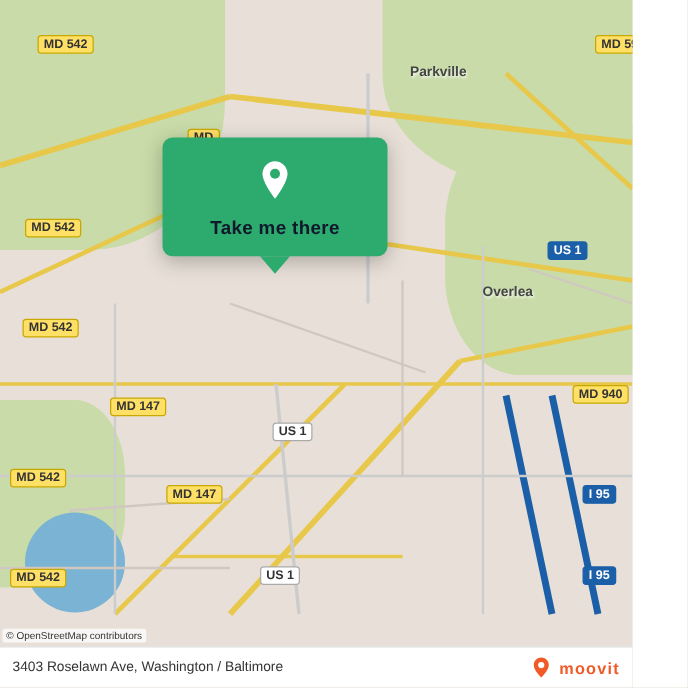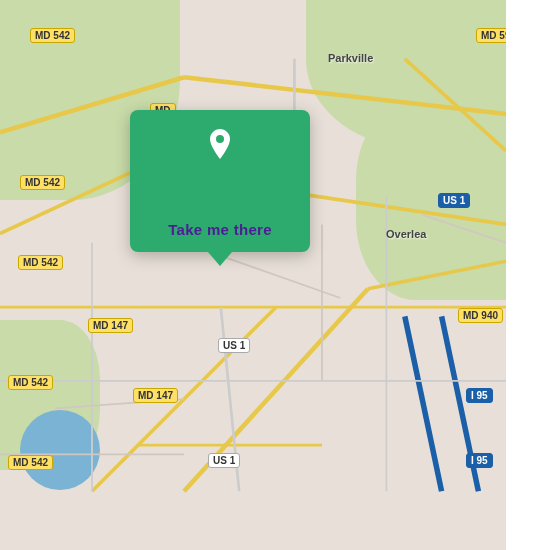--- a/index.html
+++ b/index.html
@@ -95,27 +95,26 @@
     }
 
     .popup-pin svg {
       width: 36px;
       height: 36px;
     }
 
     .popup-button {
       background: transparent;
       border: none;
-      color: #4c1d95;
+      color: #0f172a;
       font-size: 15px;
       font-weight: 600;
       cursor: pointer;
       letter-spacing: 0.3px;
       padding: 2px 0;
-      margin-top: 47px;
     }
 
     
     .popup-card::after {
       content: '';
       position: absolute;
       bottom: -14px;
       left: 50%;
       transform: translateX(-50%);
       border-left: 12px solid transparent;
@@ -276,14 +275,28 @@
   <div class="popup-card">
     <div class="popup-pin">
       <svg viewBox="0 0 36 36" fill="none" xmlns="http://www.w3.org/2000/svg">
         <path d="M18 3C12.477 3 8 7.477 8 13c0 7.5 10 20 10 20s10-12.5 10-20c0-5.523-4.477-10-10-10z" fill="white"></path>
         <circle cx="18" cy="13" r="4" fill="#2dab6f"></circle>
       </svg>
     </div>
     <button class="popup-button">Take me there</button>
   </div>
 
-
+  <div class="osm-attribution">
+    <span>© OpenStreetMap contributors</span>
+  </div>
+
+  <div class="bottom-bar">
+    <span class="bottom-address">3403 Roselawn Ave, Washington / Baltimore</span>
+    <div class="moovit-logo">
+
+      <svg class="moovit-icon" viewBox="0 0 20 20">
+        <path d="M10 2C6.686 2 4 4.686 4 8c0 4.5 6 10 6 10s6-5.5 6-10c0-3.314-2.686-6-6-6z" fill="#f05a28"></path>
+        <circle cx="10" cy="8" r="2.5" fill="white"></circle>
+      </svg>
+      <span class="moovit-text">moovit</span>
+    </div>
+  </div>
 </div>
 
 </body></html>

